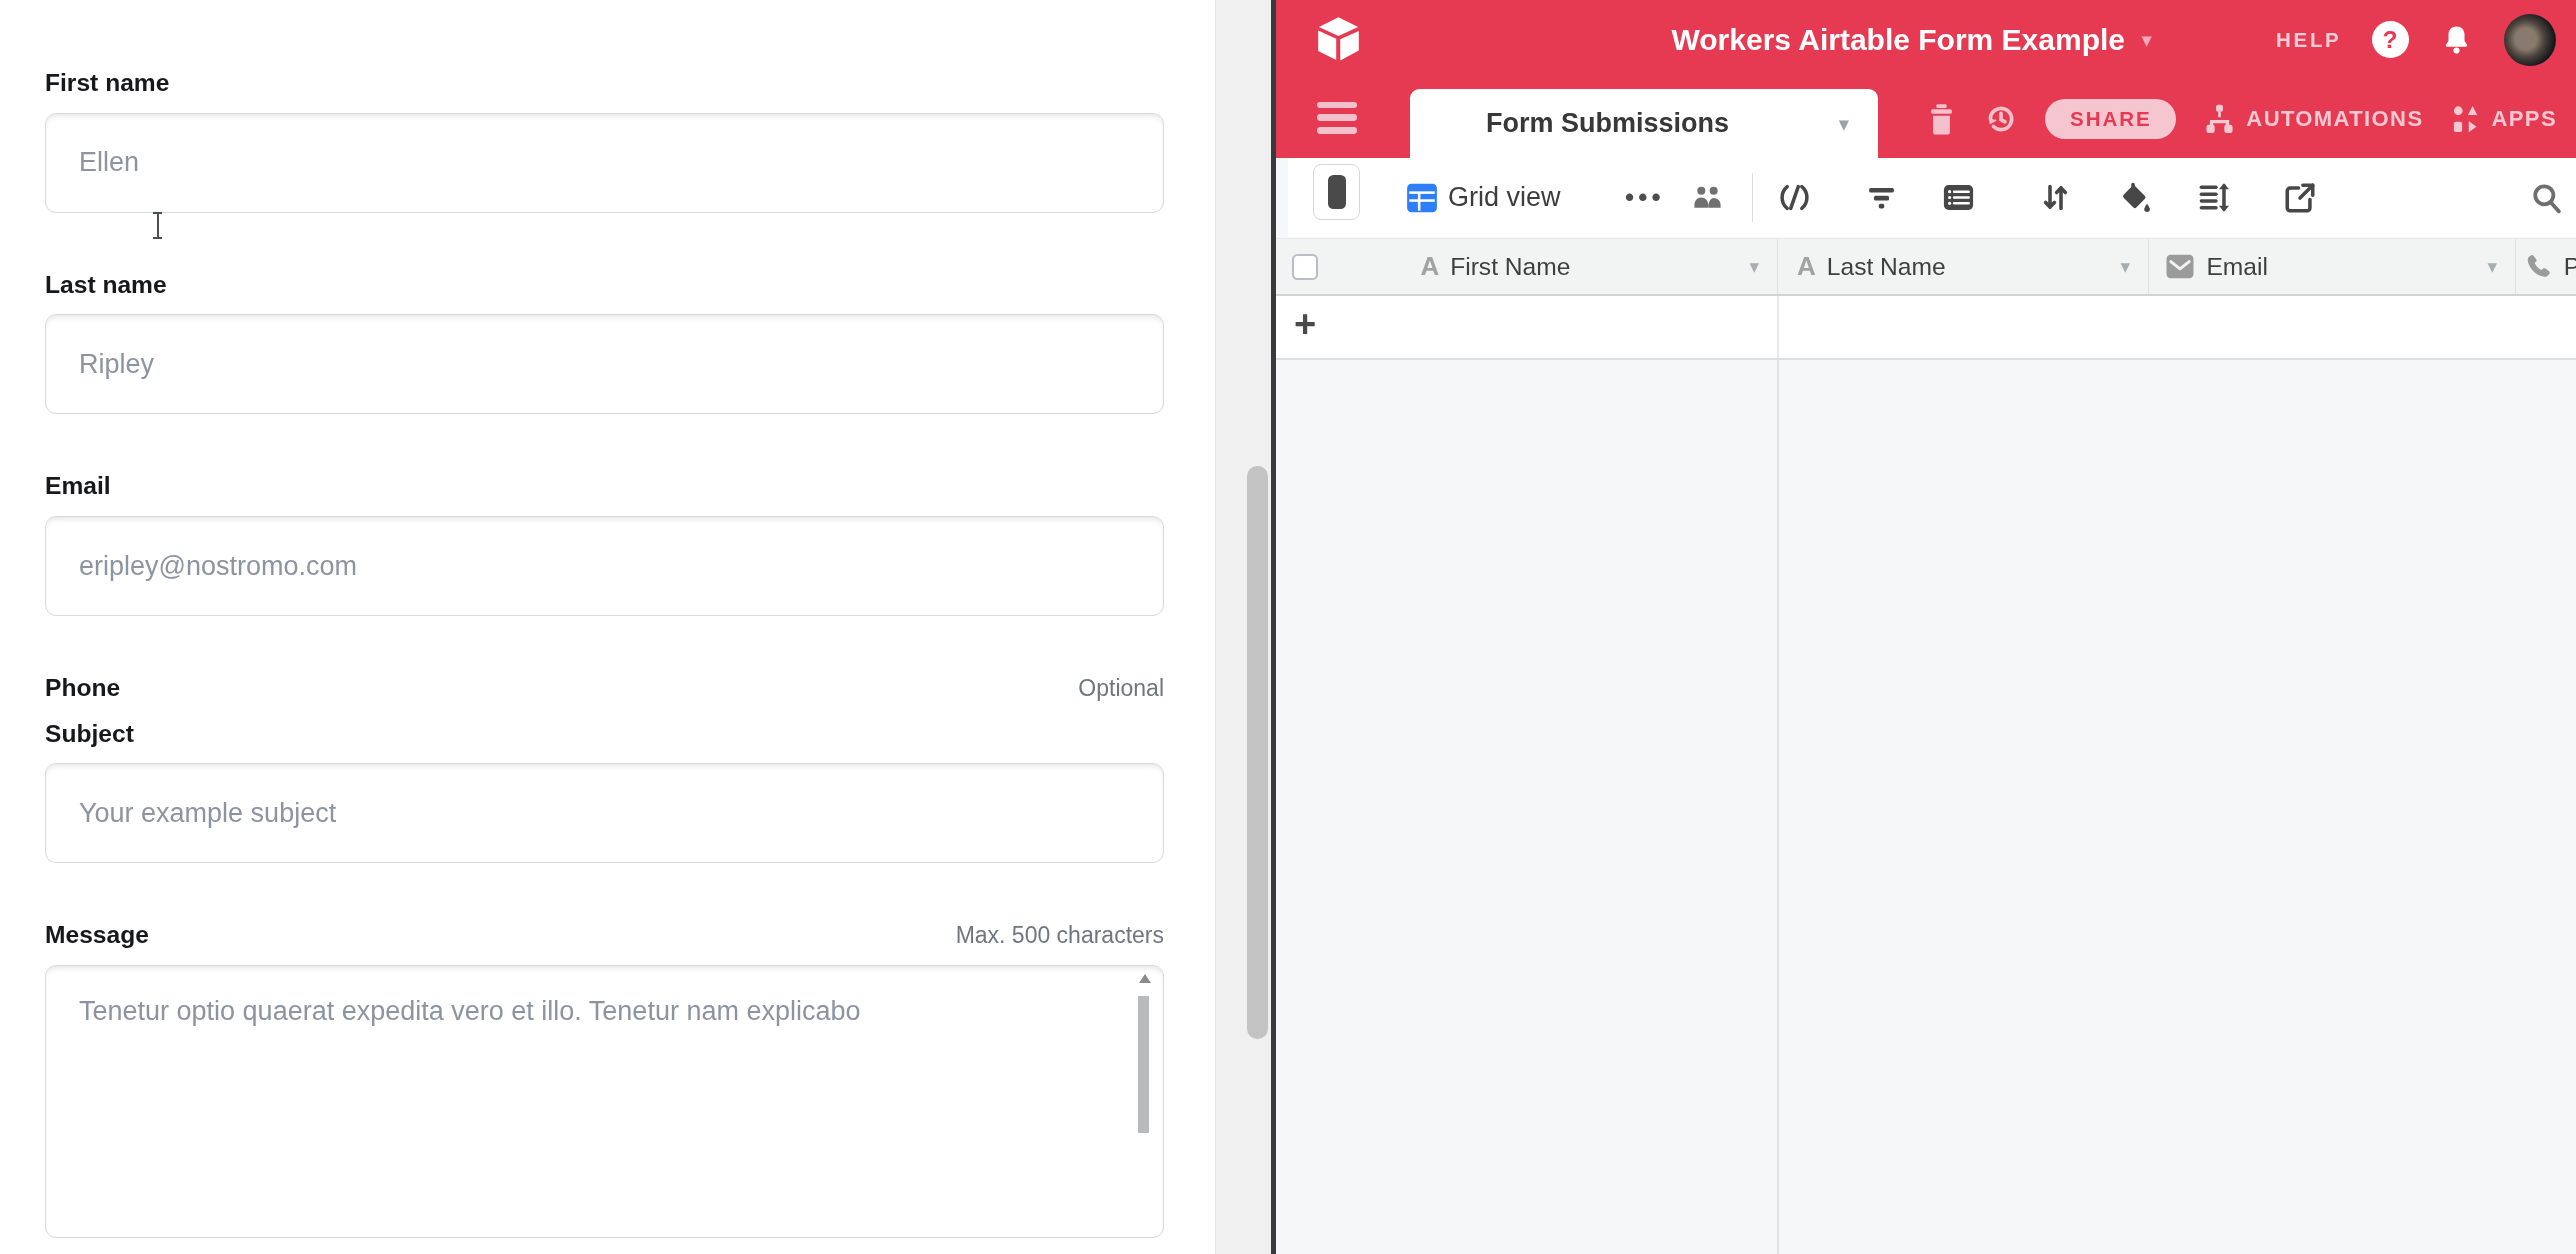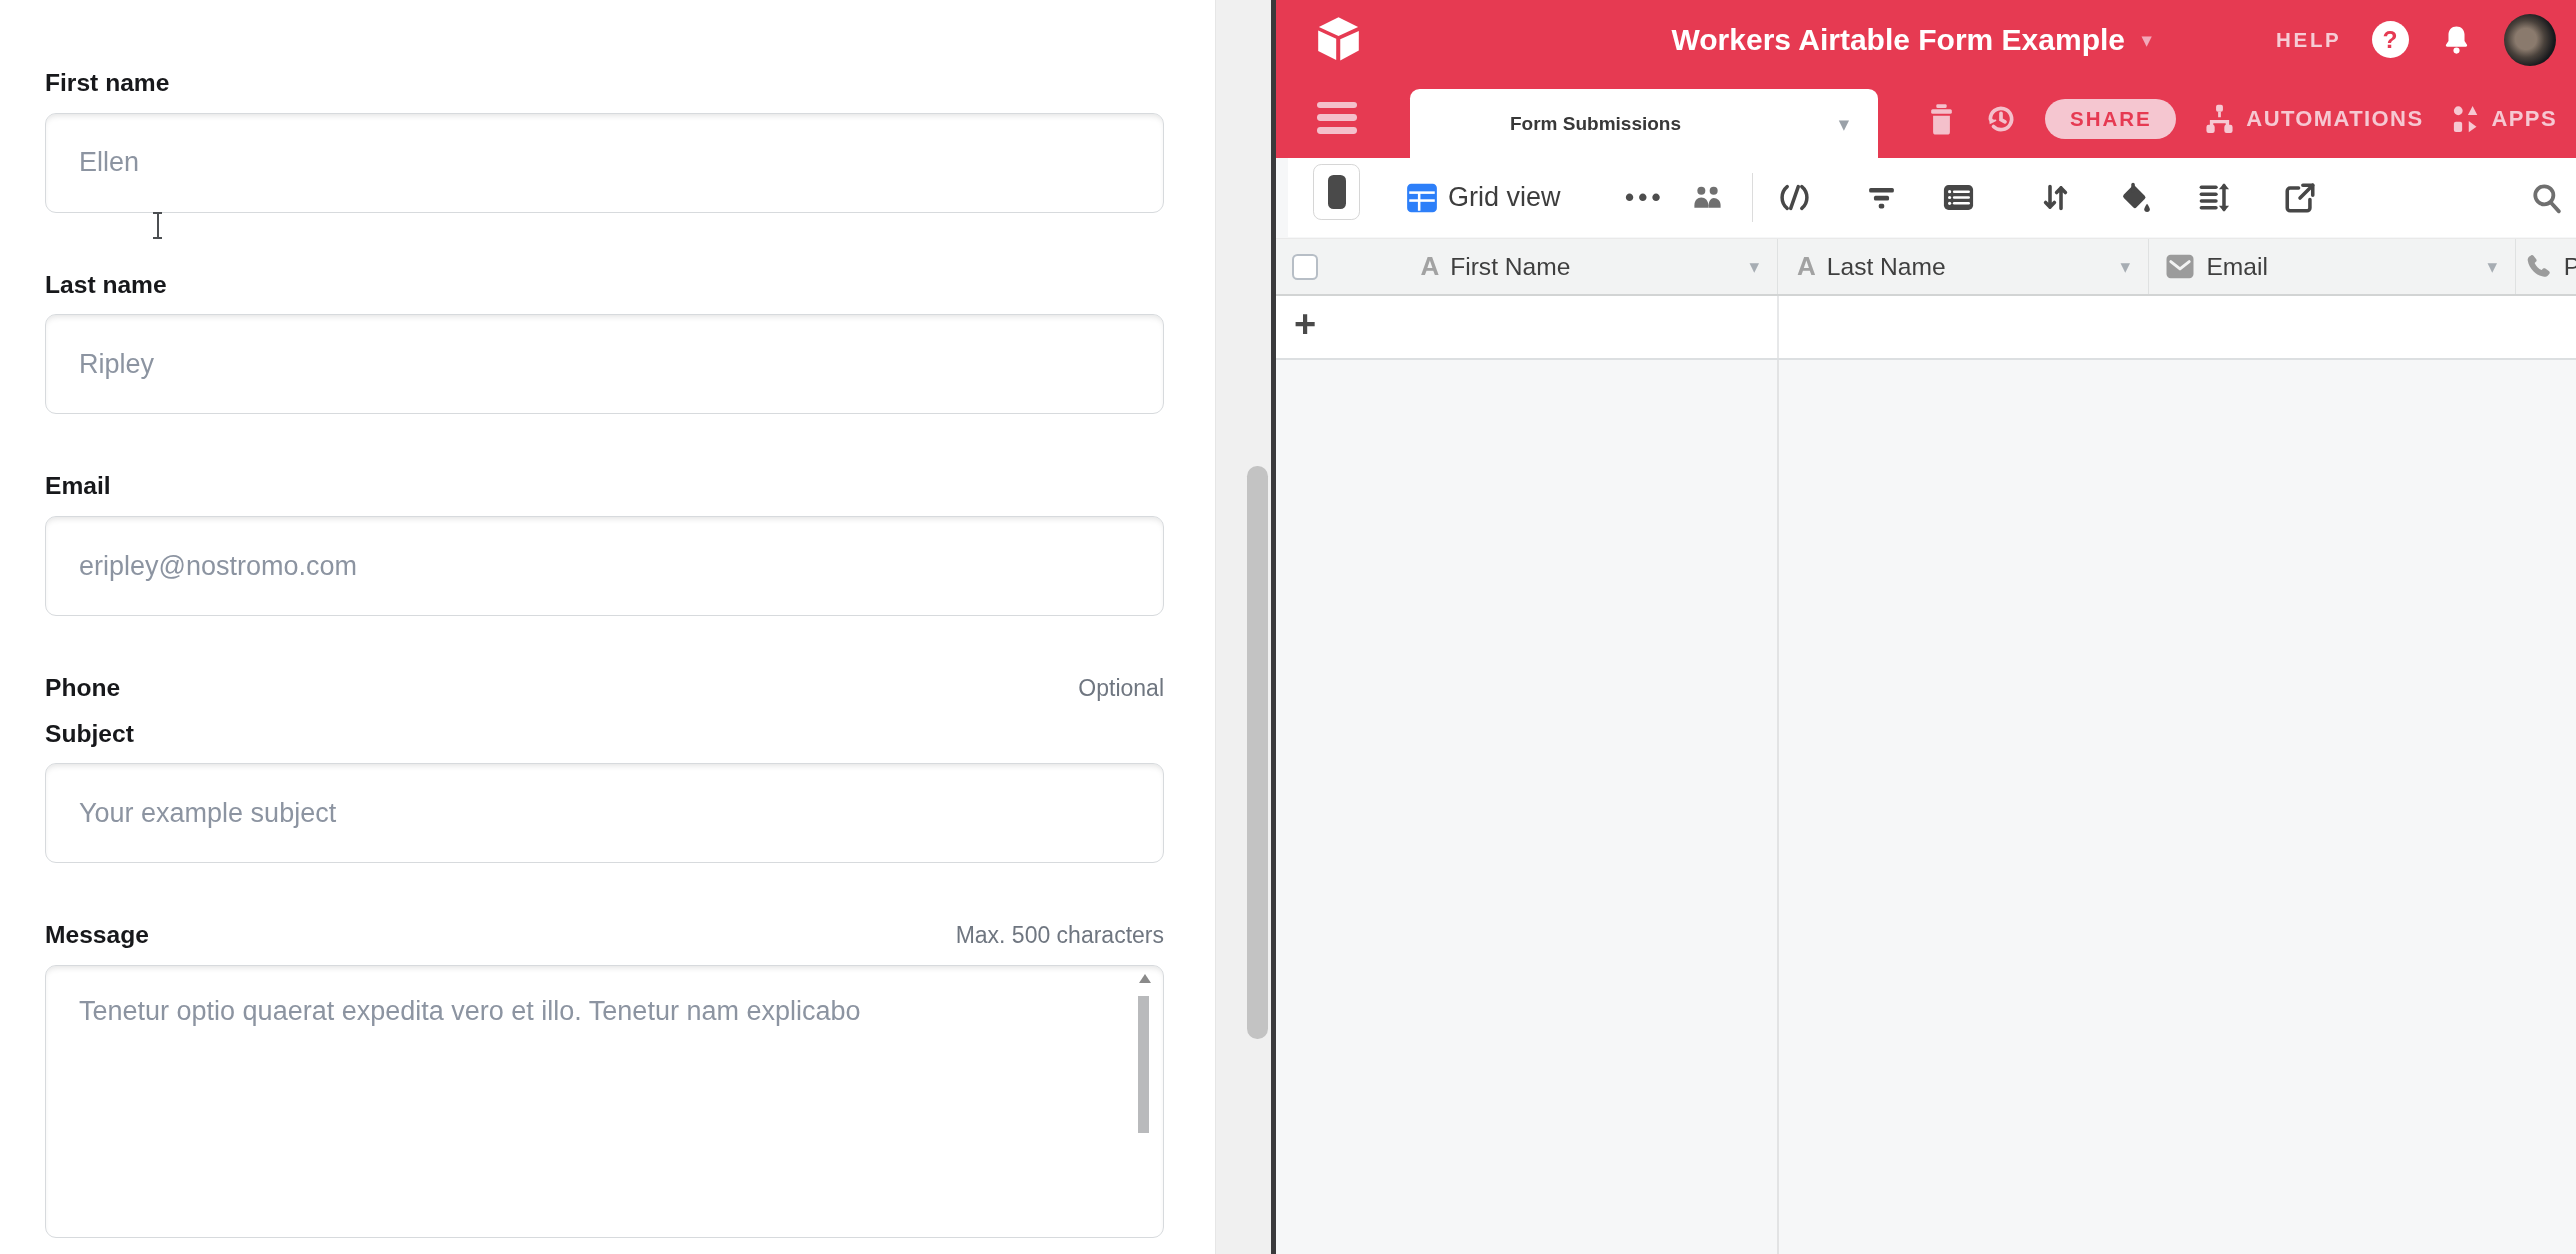--- a/index.html
+++ b/index.html
@@ -53,21 +53,21 @@
   .q-circle{width:37px;height:37px;border-radius:50%;background:#fff;display:flex;align-items:center;justify-content:center;
             font-size:24.6px;font-weight:700;color:var(--red);}
   .avatar{width:52px;height:52px;border-radius:50%;
           background:radial-gradient(circle at 42% 48%, #8a7a6d 0 26%, #4a423c 46%, #17181c 70%);}
 
   .at-tablebar{position:absolute;left:0;top:79px;width:100%;height:79px;background:var(--red);}
   .hamburger{position:absolute;left:41px;top:22.5px;width:40px;}
   .hamburger div{height:6.8px;border-radius:3.4px;background:#f4c0cb;margin-bottom:6.1px;}
   .at-tab{position:absolute;left:134px;top:9.6px;width:468px;height:70px;background:#fff;
           border-radius:9.6px 9.6px 0 0;display:flex;align-items:center;}
-  .at-tab .tab-name{margin-left:100px;font-size:19px;font-weight:700;color:#383838;}
+  .at-tab .tab-name{margin-left:76px;font-size:27px;font-weight:700;color:#383838;}
   .at-tab .tab-caret{position:absolute;right:29px;font-size:20.5px;color:#9aa1a8;}
   .tablebar-right{position:absolute;right:19px;top:0;height:79px;display:flex;align-items:center;gap:27px;}
   .share-pill{height:40px;padding:0 24.6px;border-radius:20.5px;background:#f5c6d0;display:flex;align-items:center;}
   .share-pill span{font-size:20.5px;font-weight:700;letter-spacing:2px;color:var(--red);}
   .pinklabel{font-size:22px;font-weight:700;letter-spacing:1.4px;color:#f6c8d2;}
   .pinkgroup{display:flex;align-items:center;gap:10px;}
 
   .at-toolbar{position:absolute;left:0;top:158px;width:100%;height:79px;background:#fff;margin-left:12px;}
   .tbi{position:absolute;top:0;height:79px;display:flex;align-items:center;}
   .toggle-btn{position:absolute;left:25px;top:5.5px;width:47px;height:56px;border:1.4px solid #d6d6d6;border-radius:8.2px;

